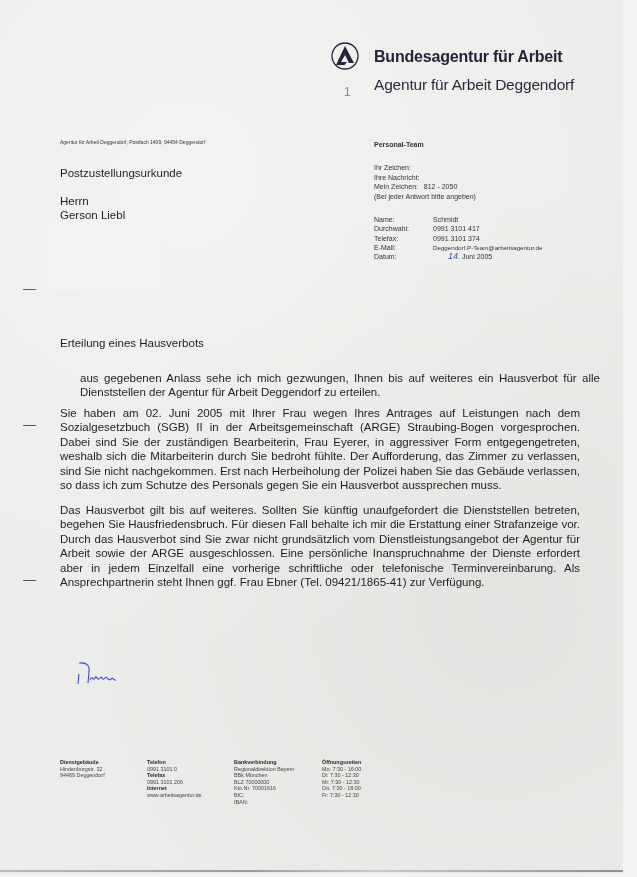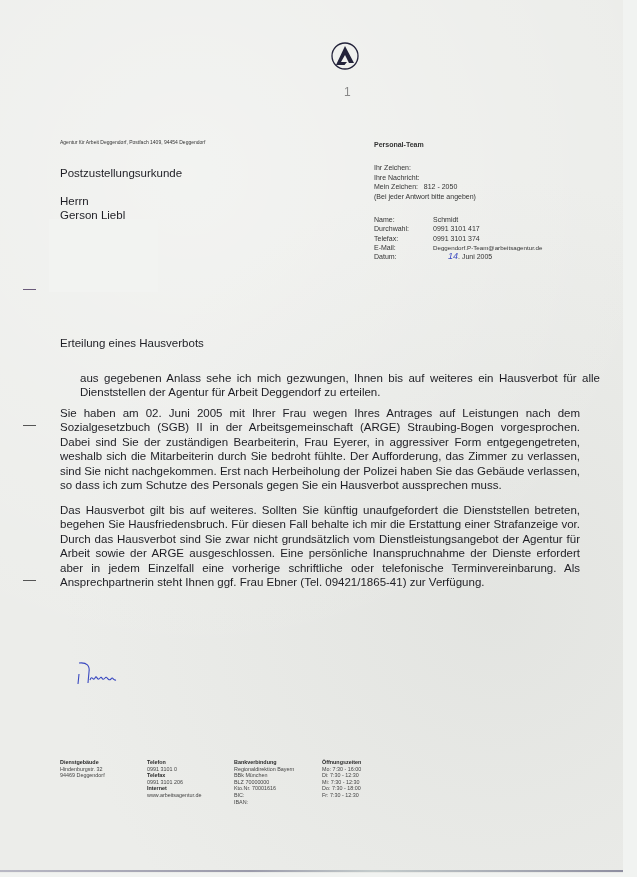--- a/index.html
+++ b/index.html
@@ -41,20 +41,22 @@
 </style>
 </head>
 <body>
 
 <div class="page">
 
   <svg class="abs logo-icon" viewBox="0 0 28 28">
     <circle cx="14" cy="14" r="13" fill="none" stroke="#23233a" stroke-width="1.3"></circle>
     <path d="M14 4 L23 21 L18 21 L14 13 L10 20 L16 20 L13.5 23 L5 23 Z" fill="#23233a"></path>
   </svg>
+  <div class="abs org-name">Bundesagentur für Arbeit</div>
+  <div class="abs org-sub">Agentur für Arbeit Deggendorf</div>
   <div class="abs mark">1</div>
 
   <div class="abs sender-line">Agentur für Arbeit Deggendorf, Postfach 1409, 94454 Deggendorf</div>
   <div class="abs doc-type">Postzustellungsurkunde</div>
   <div class="abs addr1">Herrn</div>
   <div class="abs addr2">Gerson Liebl</div>
   <div class="abs redact"></div>
 
   <div class="abs margin-mark" style="top:289px;"></div>
   <div class="abs margin-mark" style="top:425px;background:#555;"></div>

